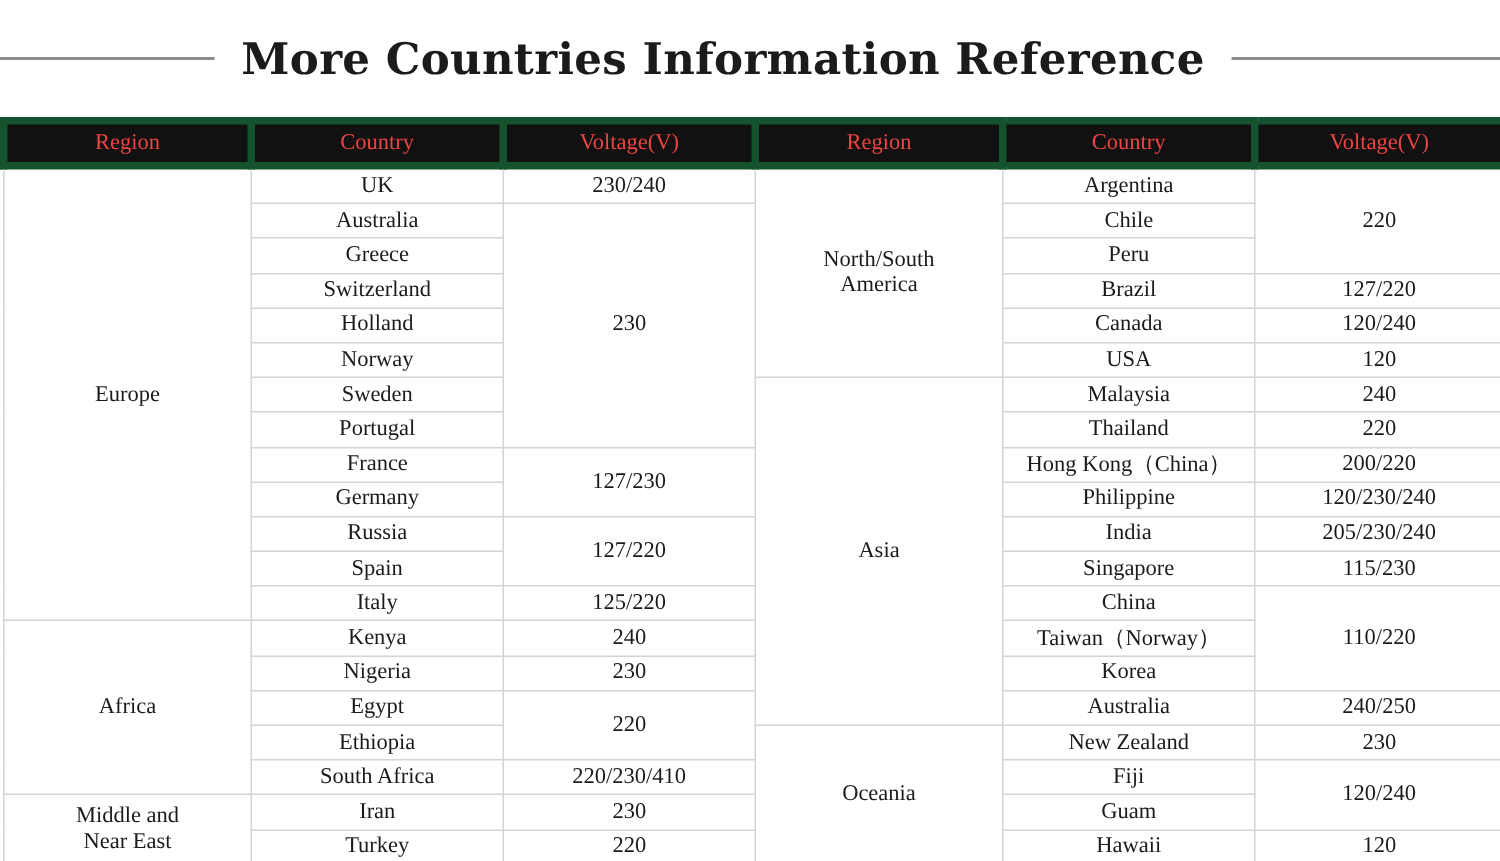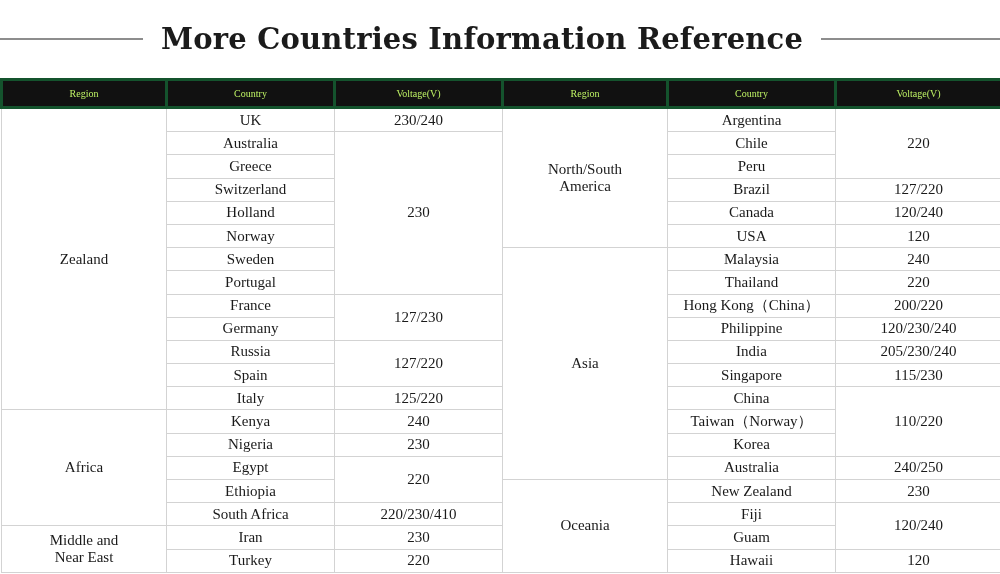--- a/index.html
+++ b/index.html
@@ -58,24 +58,24 @@
     text-align: center;
     vertical-align: middle;
     padding: 0;
     height: 22.2px;
     background: #ffffff;
     font-weight: normal;
   }
   
   tr.head th {
     background: #111111;
-    color: #bef264;
-    font-size: 10px;
+    color: #ef4444;
+    font-size: 15px;
     height: 25px;
-    border: 3px solid #14532d;
+    border: 5px solid #14532d;
   }
   th.head-hl {
     background: #1d1d1d;
     color: #f4f2d8;
   }
 
   
   td.region {
     background: #f2f2f2;
     font-size: 16px;
@@ -121,21 +121,21 @@
         <th>Region</th>
         <th>Country</th>
         <th>Voltage(V)</th>
         <th>Region</th>
         <th>Country</th>
         <th class="head-hl">Voltage(V)</th>
       </tr>
     </thead>
     <tbody id="table-body">
         <tr>
-          <td rowspan="13" class="region">Zealand</td>
+          <td rowspan="13" class="region">Europe</td>
           <td>UK</td>
           <td rowspan="1">230/240</td>
           <td rowspan="6" class="region-dark">
             <div class="two-line">North/South<br>America</div>
           </td>
           <td>Argentina</td>
           <td rowspan="3">220</td>
         </tr>
         <tr>
           <td>Australia</td>

